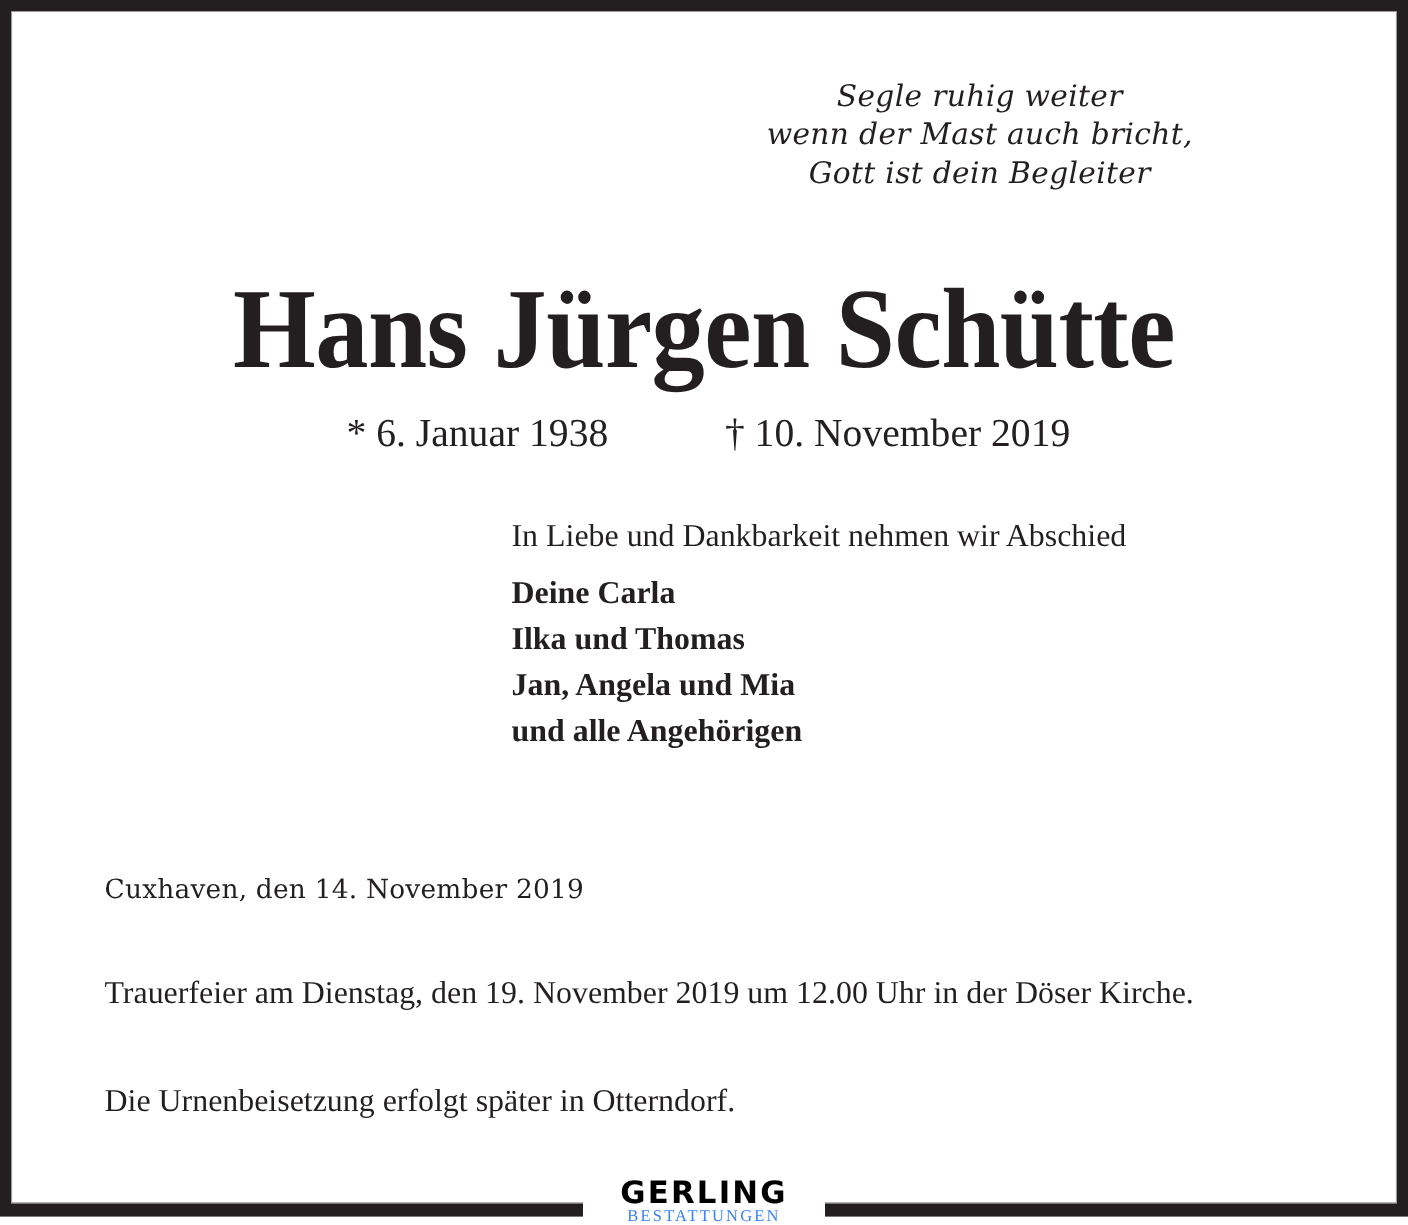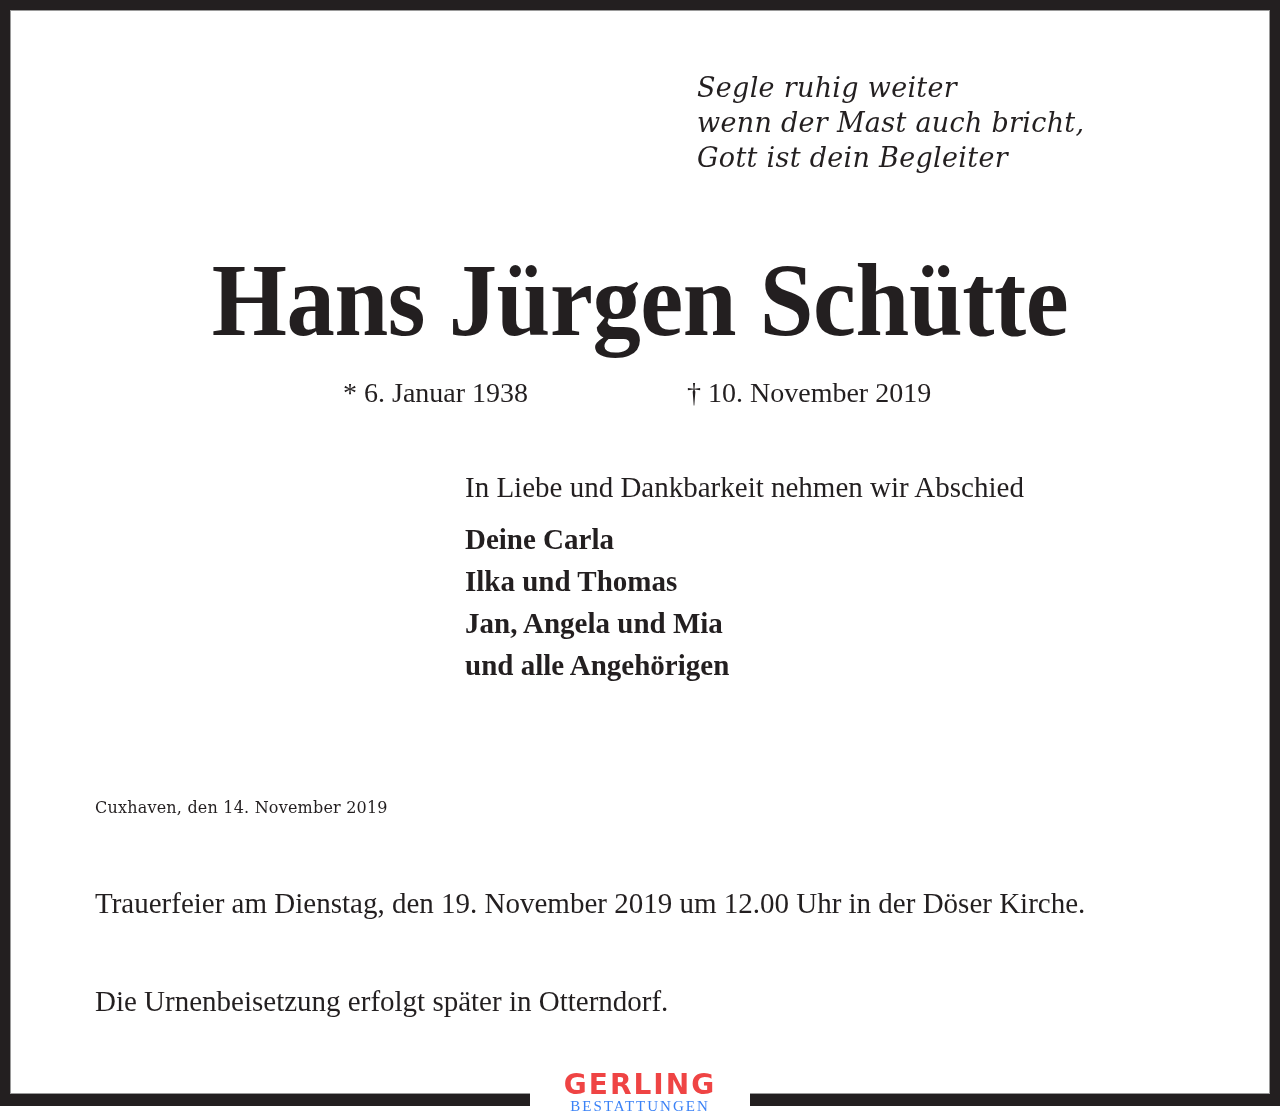--- a/index.html
+++ b/index.html
@@ -1,32 +1,32 @@
 <!DOCTYPE html>
 <html><head>
 <meta charset="utf-8">
 <style>
   html, body { margin: 0; padding: 0; background: #ffffff; }
   body { width: 1280px; height: 1114px; position: relative; overflow: hidden; font-family: "DejaVu Serif", serif; color: #231f20; }
   .frame-outer { position: absolute; left: 0; top: 0; width: 1280px; height: 1106px; background: #231f20; }
   .frame-inner { position: absolute; left: 10px; top: 10px; width: 1260px; height: 1084px; background: #ffffff; box-shadow: inset 1px 1px 0 #9a9a9a, inset -1px -1px 0 #9a9a9a; }
   .logo-gap { position: absolute; left: 530px; top: 1090px; width: 220px; height: 24px; background: #ffffff; }
   .poem { position: absolute; left: 697px; top: 70px; font-style: italic; font-size: 27px; line-height: 35px; letter-spacing: 0.3px; }
-  .poem div { white-space: nowrap; }
+  .poem div { white-space: nowrap; text-align: center; }
   .name { position: absolute; left: 0; width: 1280px; top: 240px; text-align: center; font-family: "Liberation Serif", serif; font-weight: bold; font-size: 104px; line-height: 120px; letter-spacing: -0.5px; transform: scaleX(0.93); transform-origin: 640px 0; }
-  .dates { position: absolute; top: 376px; font-family: "Liberation Serif", serif; font-size: 28px; line-height: 34px; white-space: nowrap; margin-left: 28px; }
+  .dates { position: absolute; top: 376px; font-family: "Liberation Serif", serif; font-size: 36px; line-height: 34px; white-space: nowrap; }
   .birth { left: 315px; }
   .death { left: 659px; }
   .farewell { position: absolute; left: 465px; top: 470px; font-family: "Liberation Serif", serif; font-size: 29px; line-height: 34px; white-space: nowrap; text-align: center; }
   .family { position: absolute; left: 465px; top: 518px; font-family: "Liberation Serif", serif; font-weight: bold; font-size: 29px; line-height: 42px; }
   .family div { white-space: nowrap; }
-  .place { position: absolute; left: 95px; top: 792px; font-family: "DejaVu Serif", serif; font-size: 16px; line-height: 32px; white-space: nowrap; letter-spacing: 0.2px; }
+  .place { position: absolute; left: 95px; top: 792px; font-family: "DejaVu Serif", serif; font-size: 24px; line-height: 32px; white-space: nowrap; letter-spacing: 0.2px; }
   .service { position: absolute; left: 95px; top: 886px; width: 1090px; font-family: "Liberation Serif", serif; font-size: 29px; line-height: 34px; text-align: justify; text-align-last: left; }
   .burial { position: absolute; left: 95px; top: 984px; font-family: Liberation Serif, serif; font-size: 29px; line-height: 34px; white-space: nowrap; }
-  .logo-main { position: absolute; left: 540px; top: 1070px; width: 200px; text-align: center; font-family: "DejaVu Sans", sans-serif; font-weight: bold; font-size: 28px; line-height: 30px; color: #ef4444; letter-spacing: 2px; }
+  .logo-main { position: absolute; left: 540px; top: 1070px; width: 200px; text-align: center; font-family: "DejaVu Sans", sans-serif; font-weight: bold; font-size: 28px; line-height: 30px; color: #000000; letter-spacing: 2px; }
   .logo-sub { position: absolute; left: 540px; top: 1098px; width: 200px; text-align: center; font-family: "Liberation Serif", serif; font-size: 15px; line-height: 16px; color: #3b82f6; letter-spacing: 2px; }
 </style>
 </head>
 <body>
 
 <div class="frame-outer"></div>
 <div class="frame-inner"></div>
 <div class="logo-gap"></div>
 
 <div class="poem">

